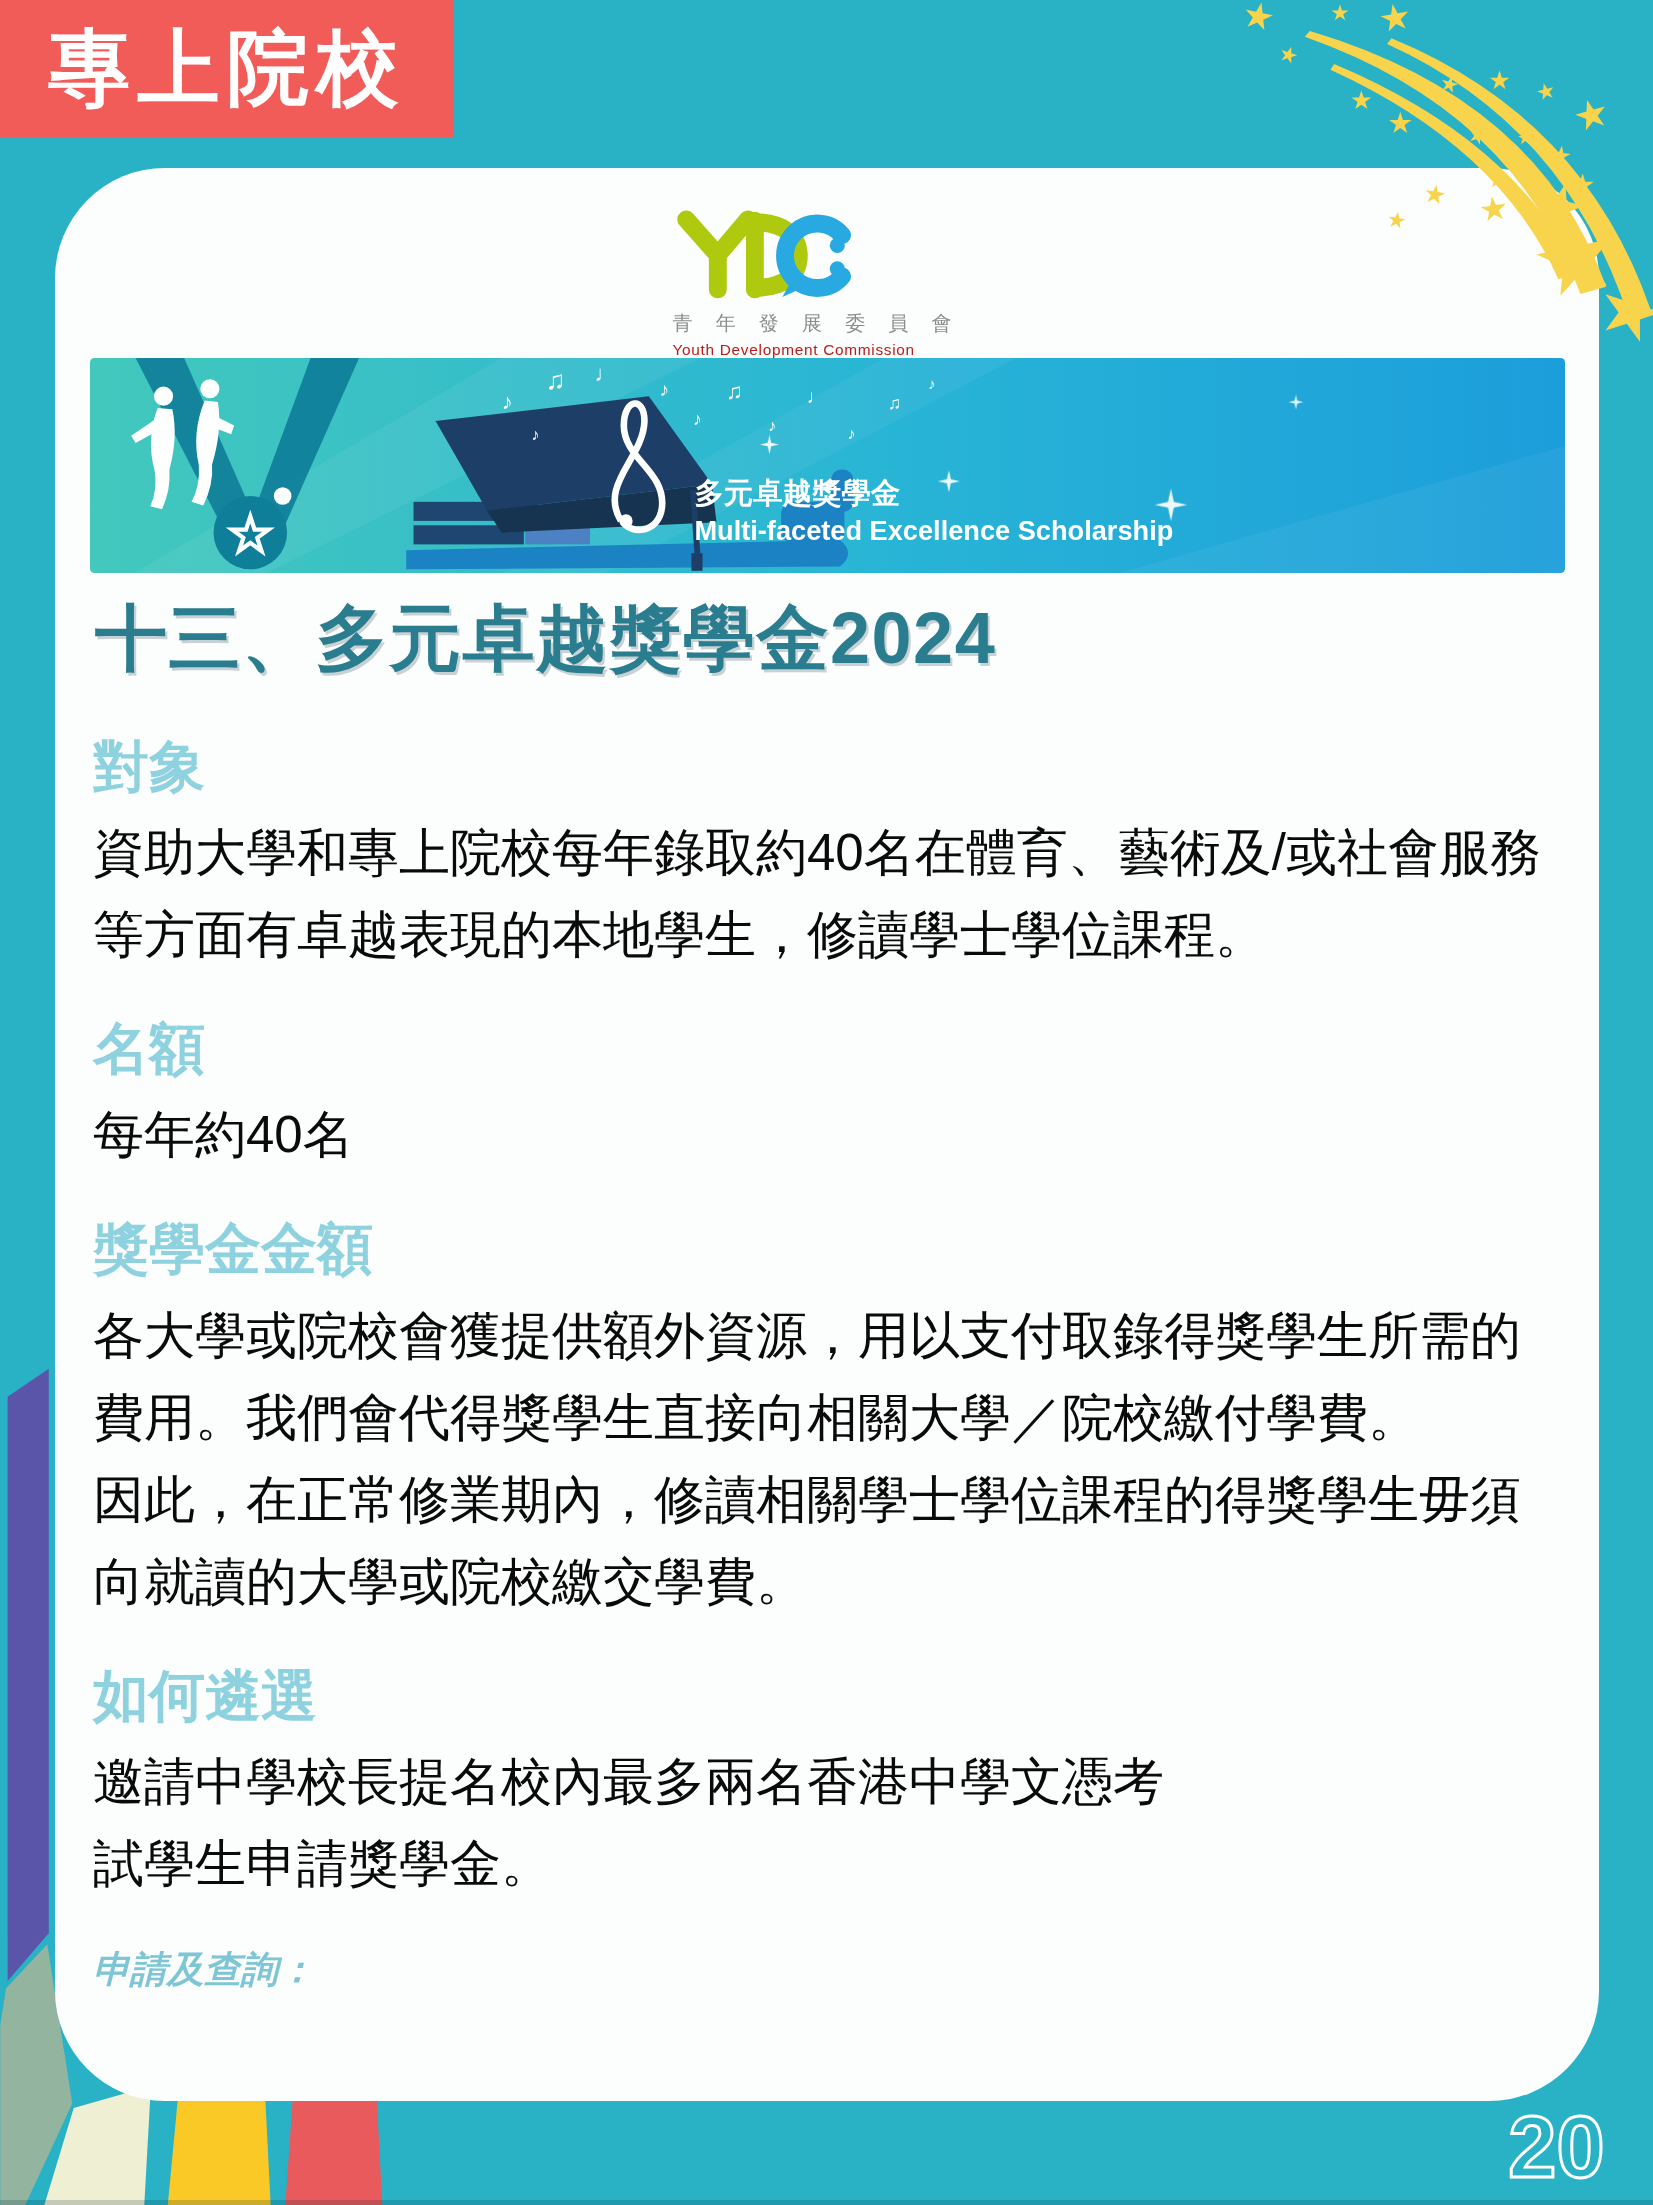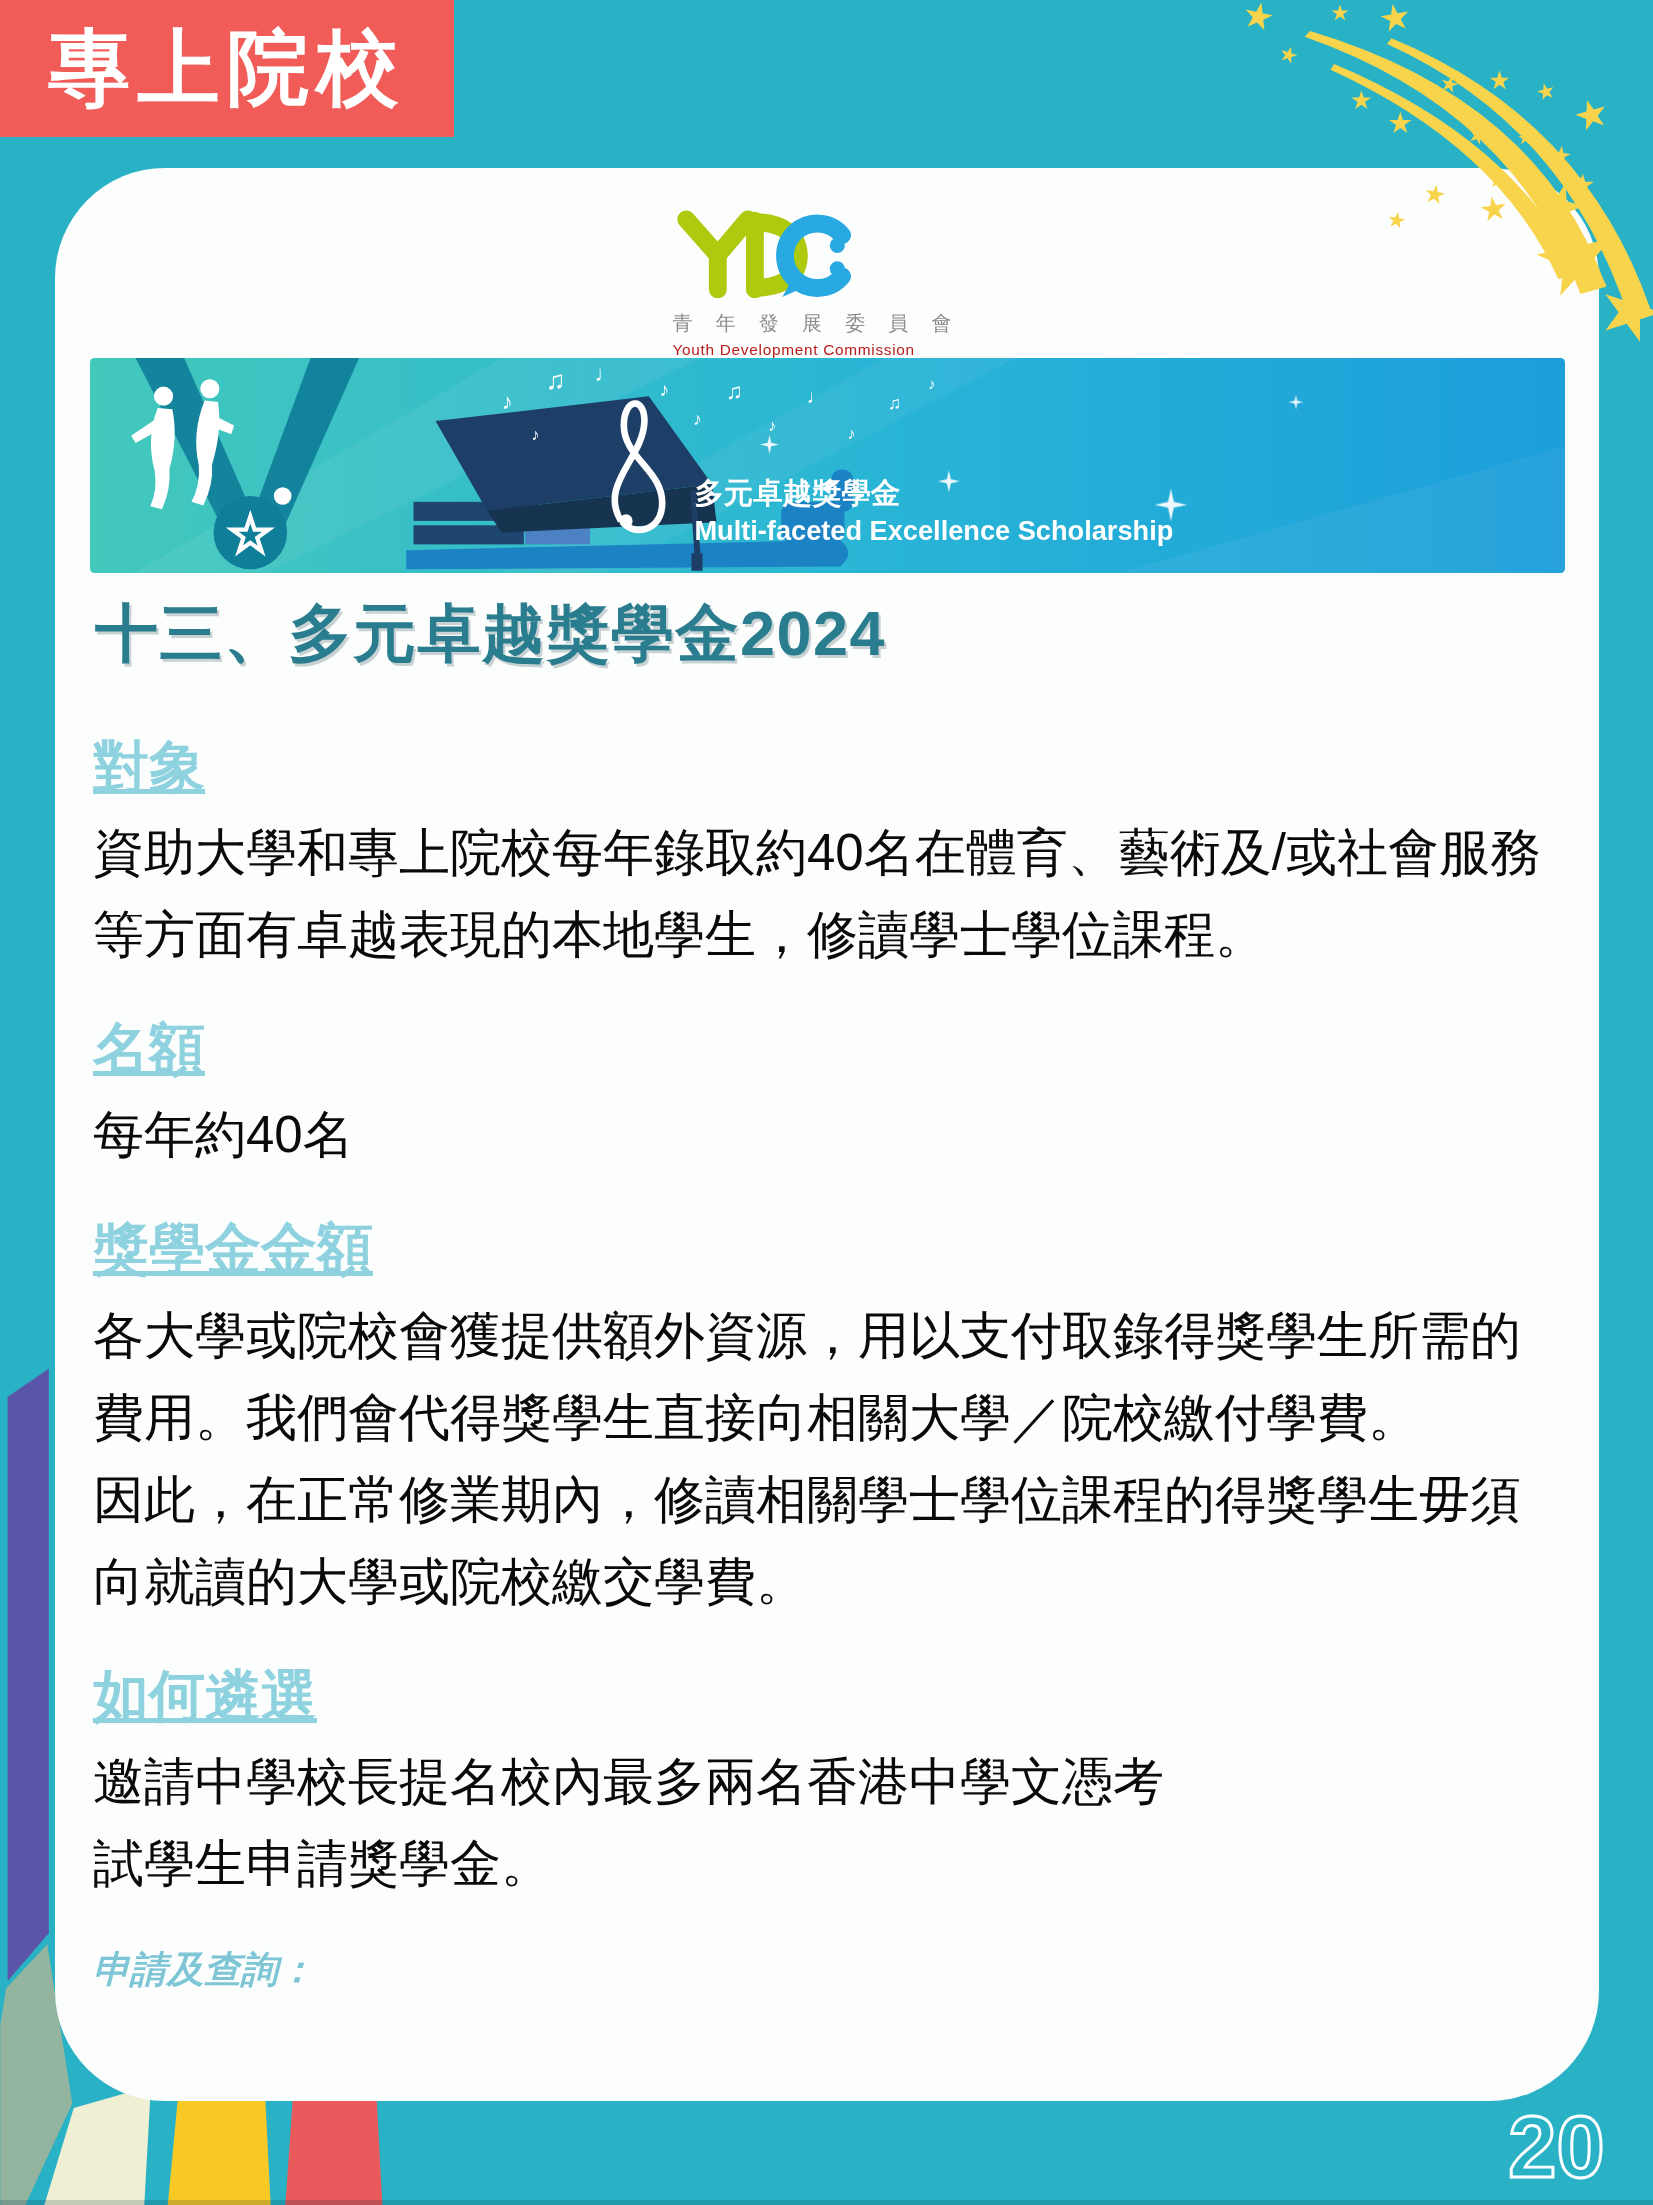--- a/index.html
+++ b/index.html
@@ -10,24 +10,24 @@
         border-radius:110px;z-index:2;}
   .badge{position:absolute;left:0;top:0;width:454px;height:137px;background:#F15C59;color:#fff;
          font-weight:bold;font-size:82px;letter-spacing:7.4px;display:flex;align-items:center;
          justify-content:center;z-index:6;text-align:right;}
   .stars{position:absolute;left:1176px;top:0;z-index:5;}
   .pageno{position:absolute;right:13.2px;bottom:5.9px;z-index:6;}
   .logo-wrap{position:absolute;left:50%;top:38px;transform:translateX(-50%);width:309px;text-align:left;}
   .logo-cjk{font-size:20px;color:#8C8C8C;letter-spacing:8.8px;margin-top:7.4px;white-space:nowrap;}
   .logo-en{font-size:15.4px;color:#b91c1c;letter-spacing:0.7px;margin-top:3.7px;white-space:nowrap;}
   .banner{position:absolute;left:35px;top:190px;width:1475px;height:215px;border-radius:4.4px;overflow:hidden;}
-  .heading{position:absolute;left:40px;top:423px;width:1478px;font-size:63px;font-weight:bold;
+  .heading{position:absolute;left:40px;top:423px;width:1478px;font-size:72px;font-weight:bold;
            color:#2A7D8E;letter-spacing:1.5px;text-shadow:2.2px 2.9px 0 rgba(20,60,70,.22);white-space:nowrap;}
   .content{position:absolute;left:38px;top:566px;width:1478px;}
-  .sec-title{font-size:56px;font-weight:bold;color:#8FD2DF;line-height:65px;margin:0 0 13.2px 0;text-decoration:underline;}
+  .sec-title{font-size:56px;font-weight:bold;color:#8FD2DF;line-height:65px;margin:0 0 13.2px 0;}
   .sec-body{font-size:51px;line-height:82px;color:#0a0a0a;margin:0 0 40px 0;white-space:pre-line;}
   .enquiry-label{font-size:37px;font-weight:bold;font-style:italic;color:#7EC6D5;margin:0 0 10.3px 0;}
   .enquiry-url{font-size:35px;font-style:italic;font-weight:bold;color:#2B52DE;text-decoration:none;
                display:inline-block;}
   .bottom-line{position:absolute;left:0;bottom:0;width:100%;height:5.1px;background:rgba(0,40,60,.18);z-index:4;}
 </style>
 </head>
 <body>
 
 <div class="page">

